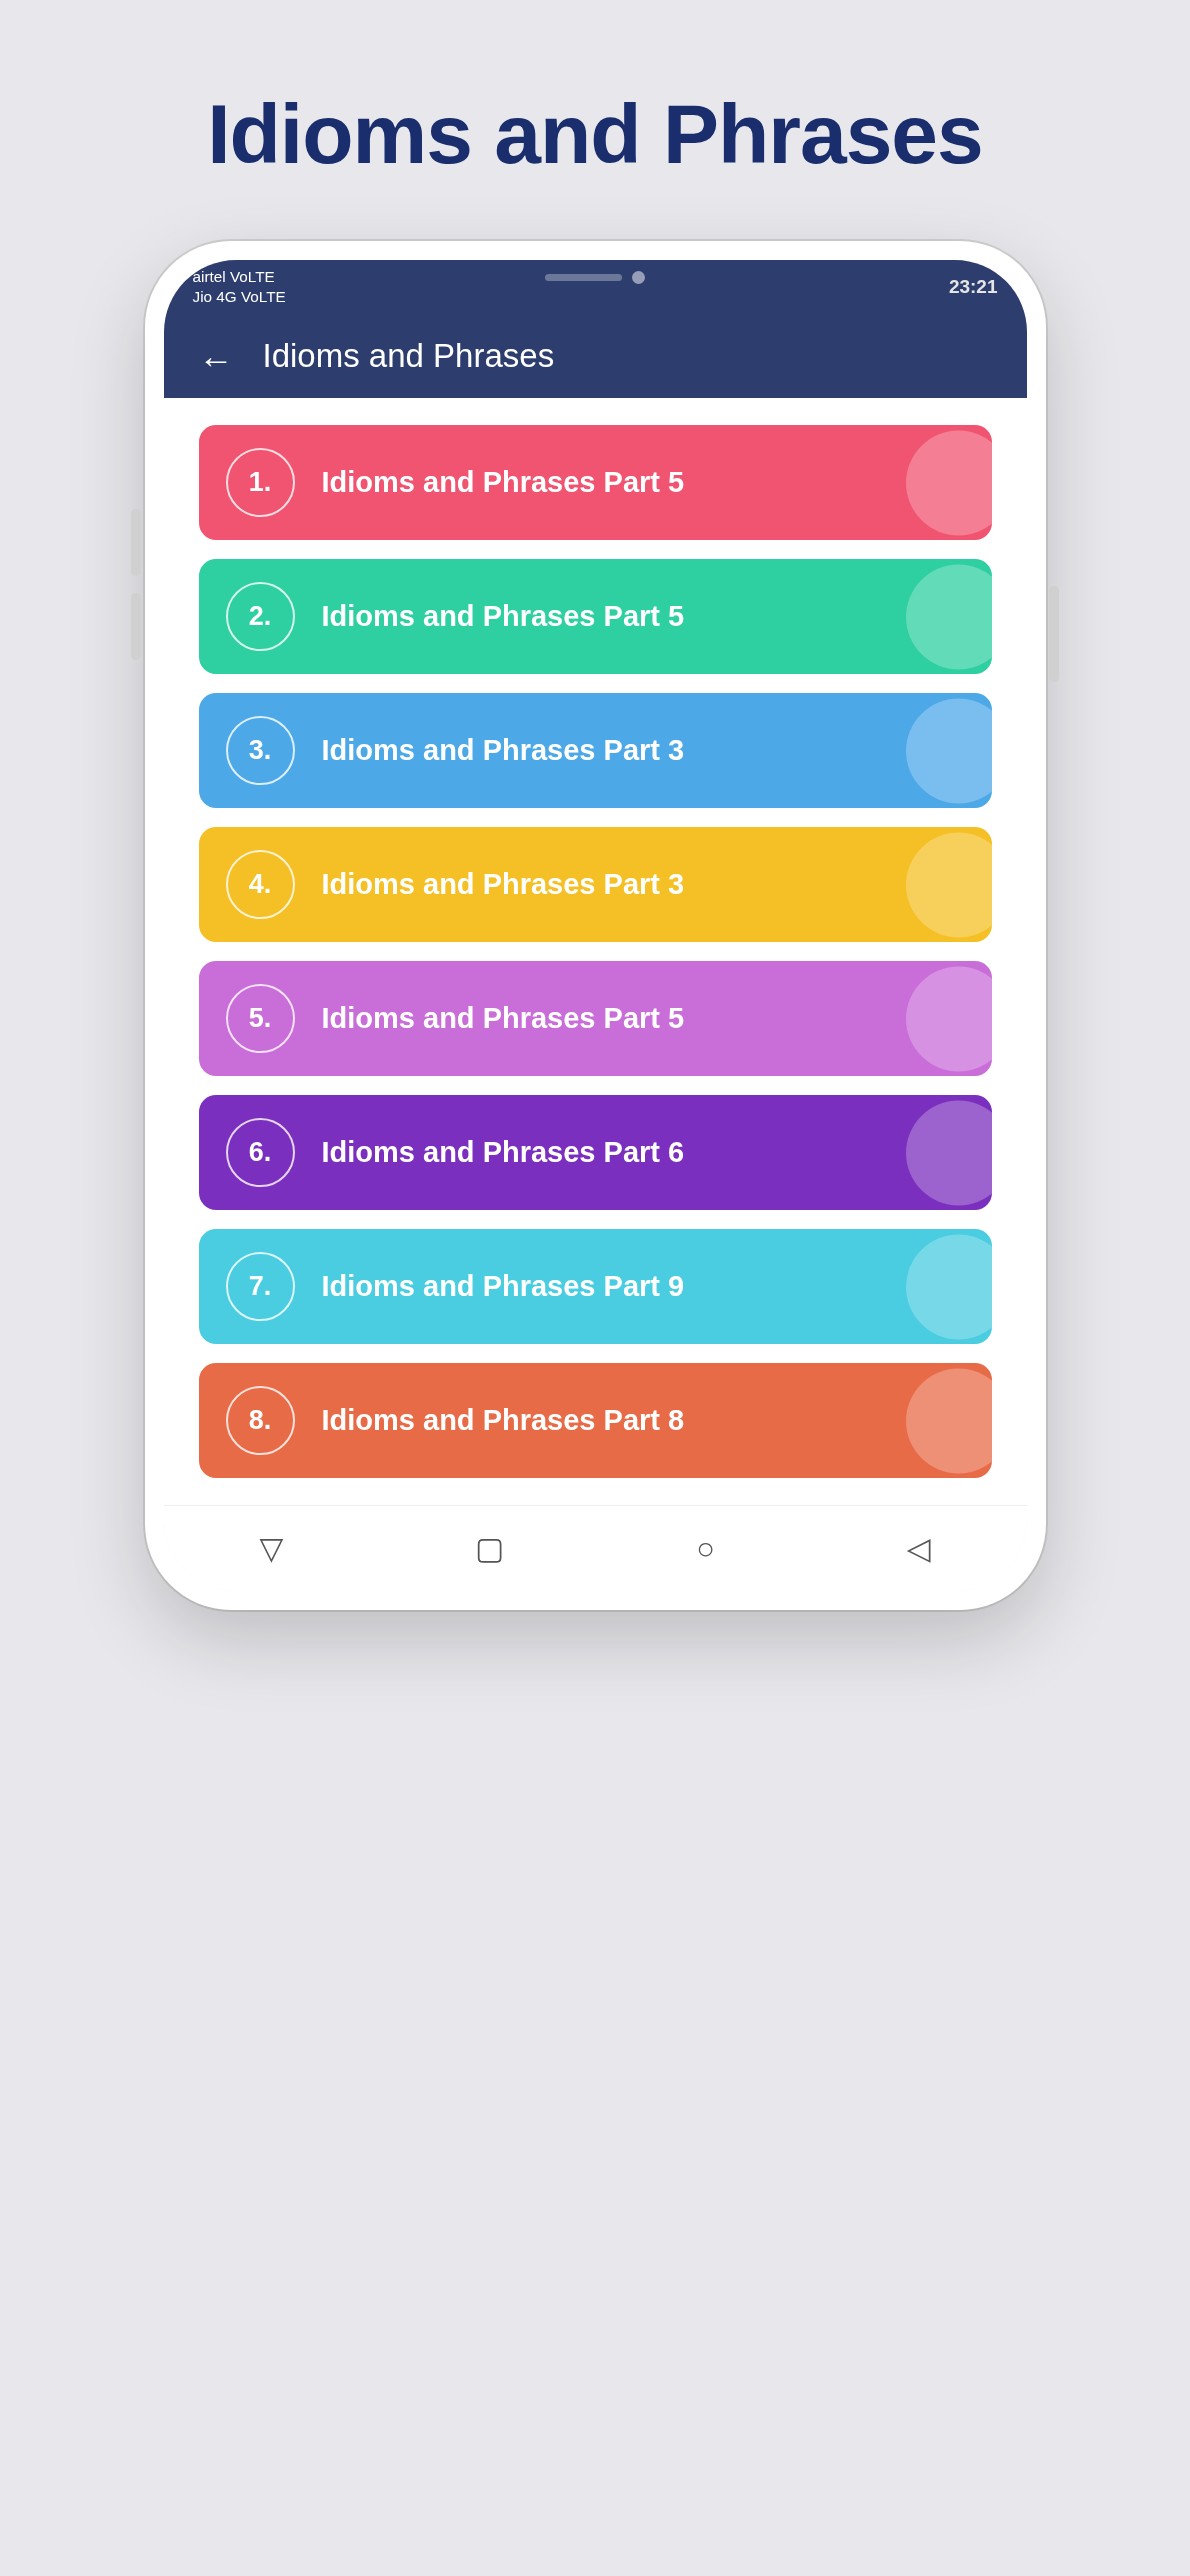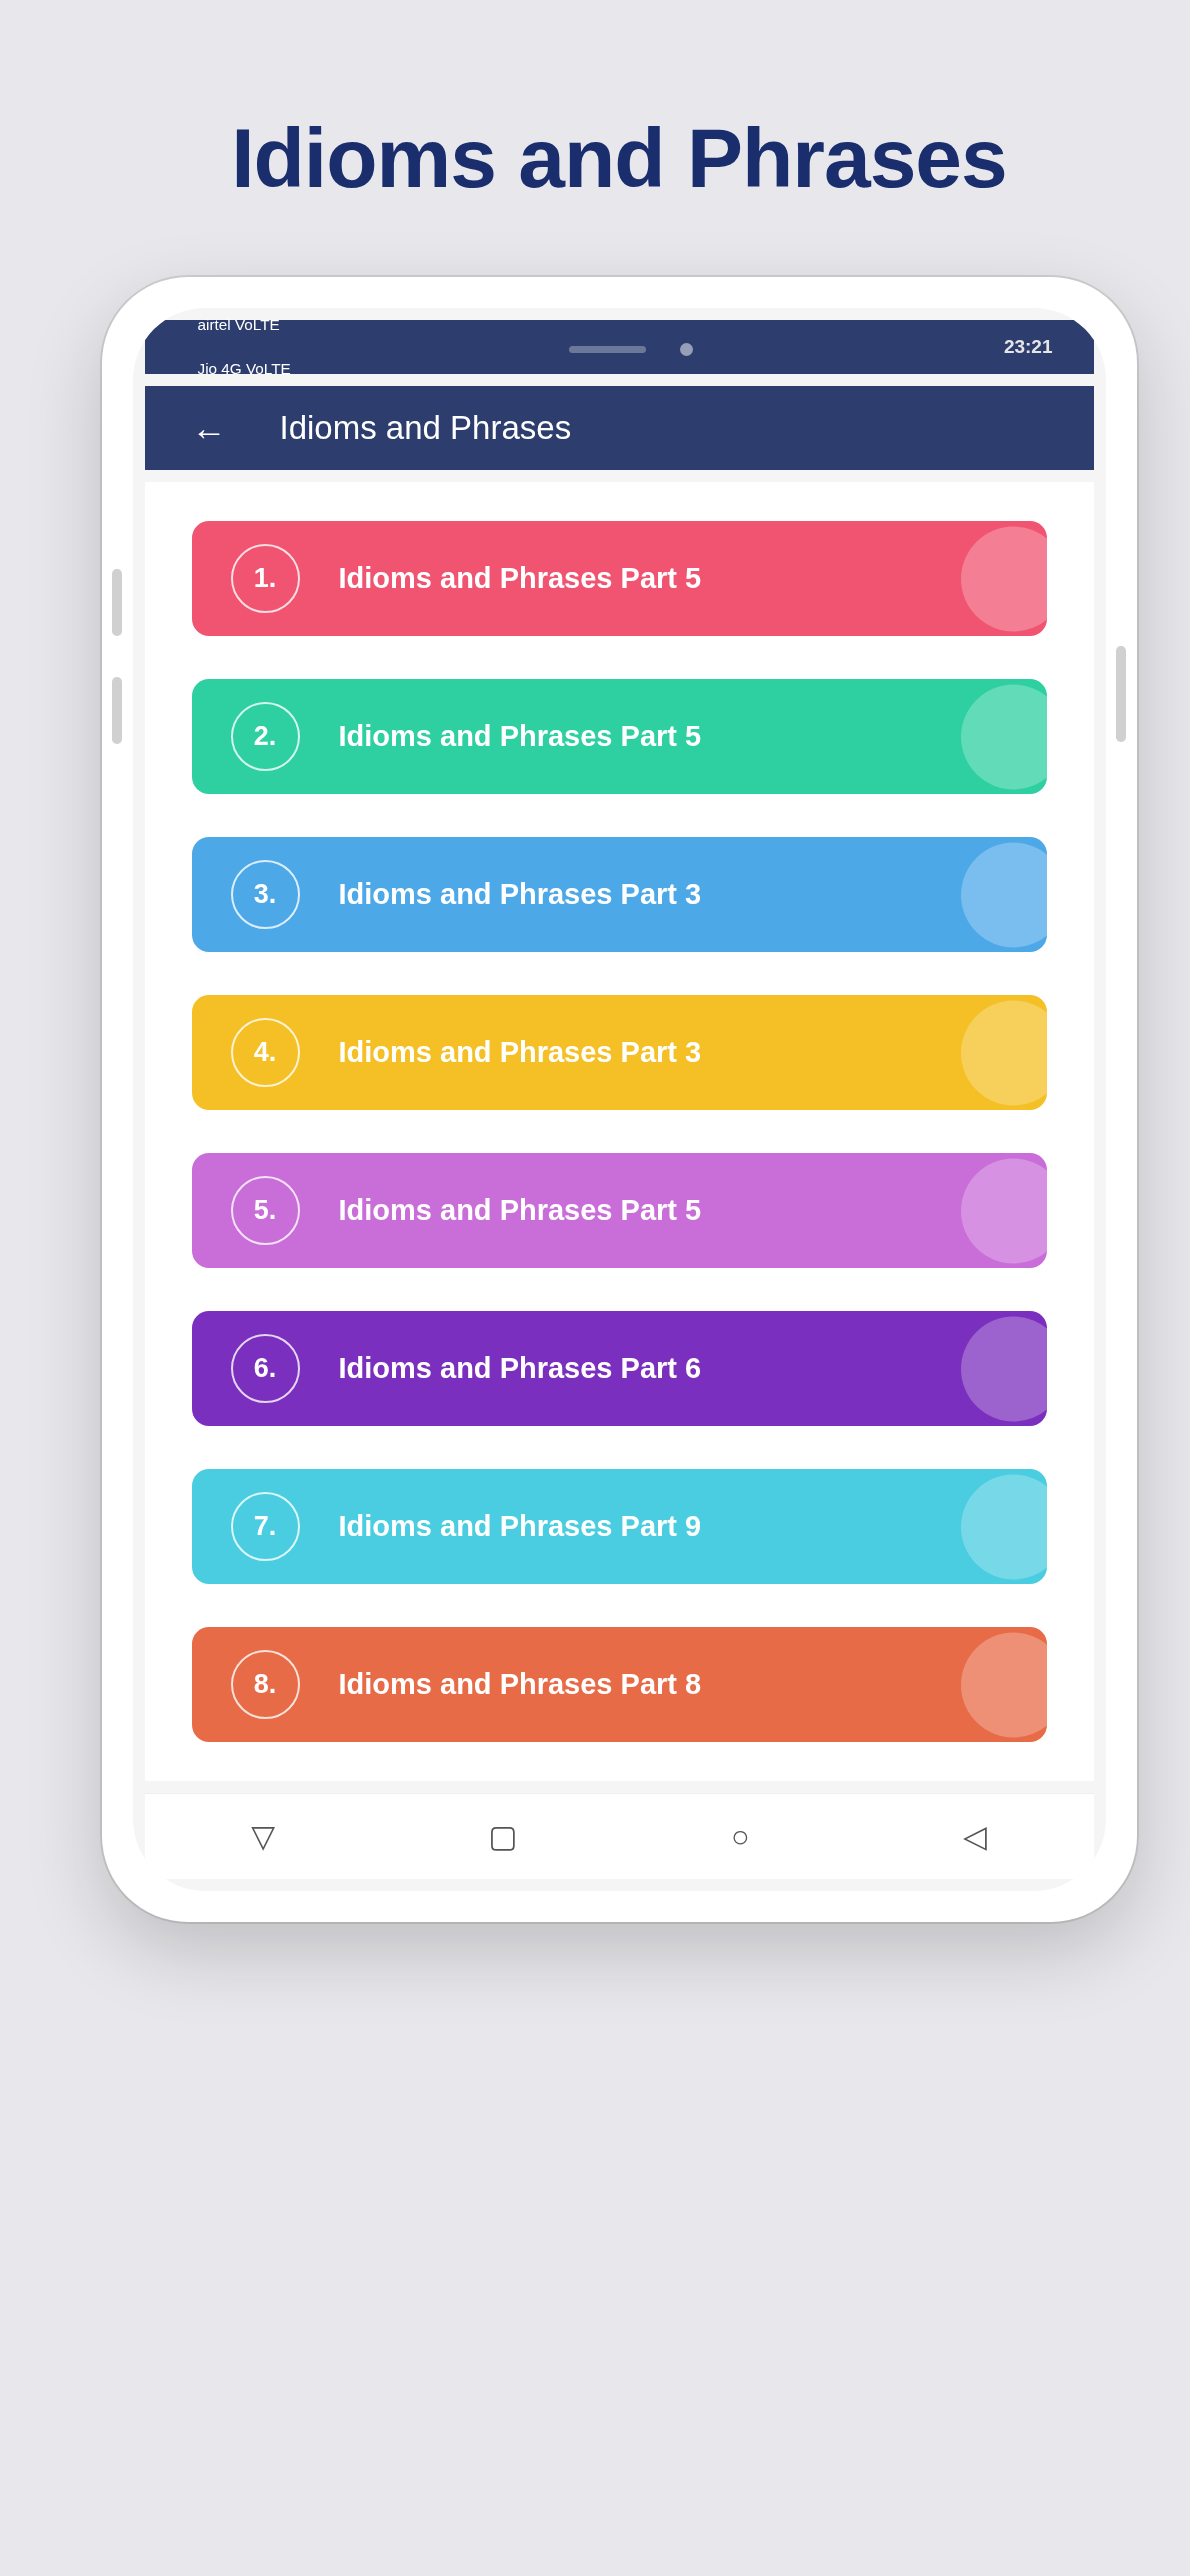--- a/index.html
+++ b/index.html
@@ -1,16 +1,16 @@
 <!DOCTYPE html>
 <html><head>
   <meta charset="utf-8">
   <meta name="viewport" content="width=device-width, initial-scale=1">
   <style>
-    * { margin: 12px; padding: 0; box-sizing: border-box; }
+    * { margin: 0; padding: 0; box-sizing: border-box; }
 
     body {
       width: 1190px;
       height: 2576px;
       background: #e8e8ec;
       display: flex;
       flex-direction: column;
       align-items: center;
       font-family: 'Arial', sans-serif;
       overflow: hidden;
@@ -20,21 +20,21 @@
       font-size: 84px;
       font-weight: 900;
       color: #1a2e6e;
       margin-top: 86px;
       margin-bottom: 58px;
       text-align: center;
       letter-spacing: -1px;
     }
 
     .phone-wrapper {
-      width: 1035px;
+      width: 901px;
       background: #ffffff;
       border-radius: 86px;
       padding: 19px;
       box-shadow: 0 29px 77px rgba(0,0,0,0.18), 0 0 0 1.9px #d0d0d0;
       position: relative;
     }
 
     .phone-inner {
       border-radius: 72px;
       overflow: hidden;

